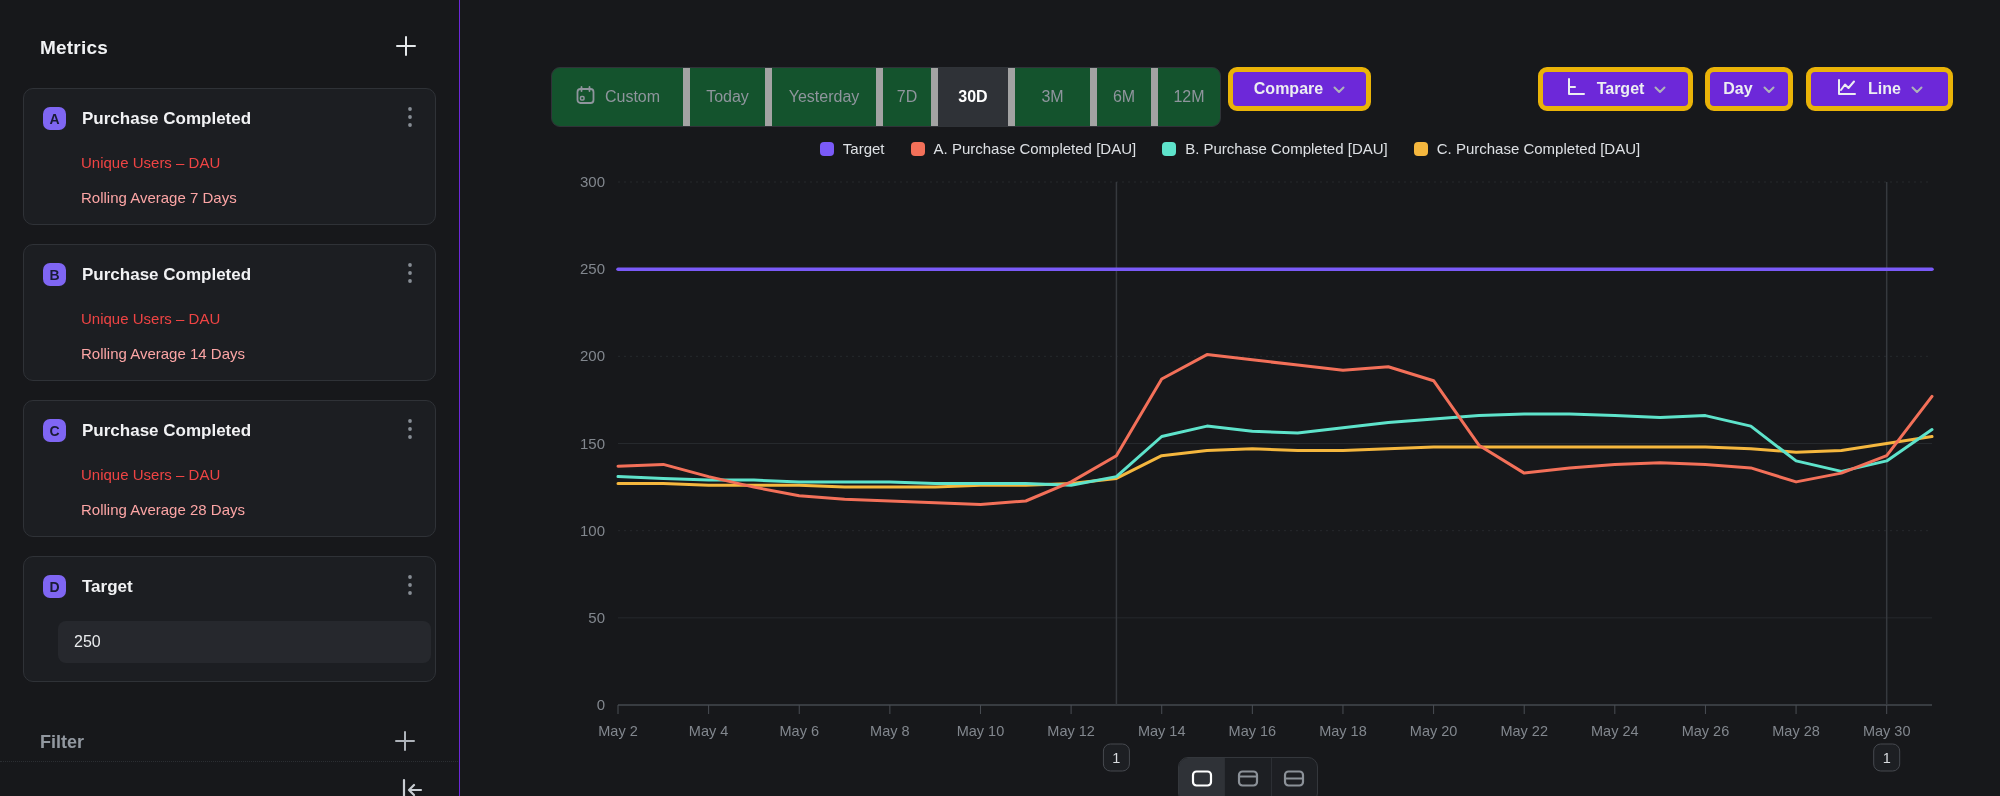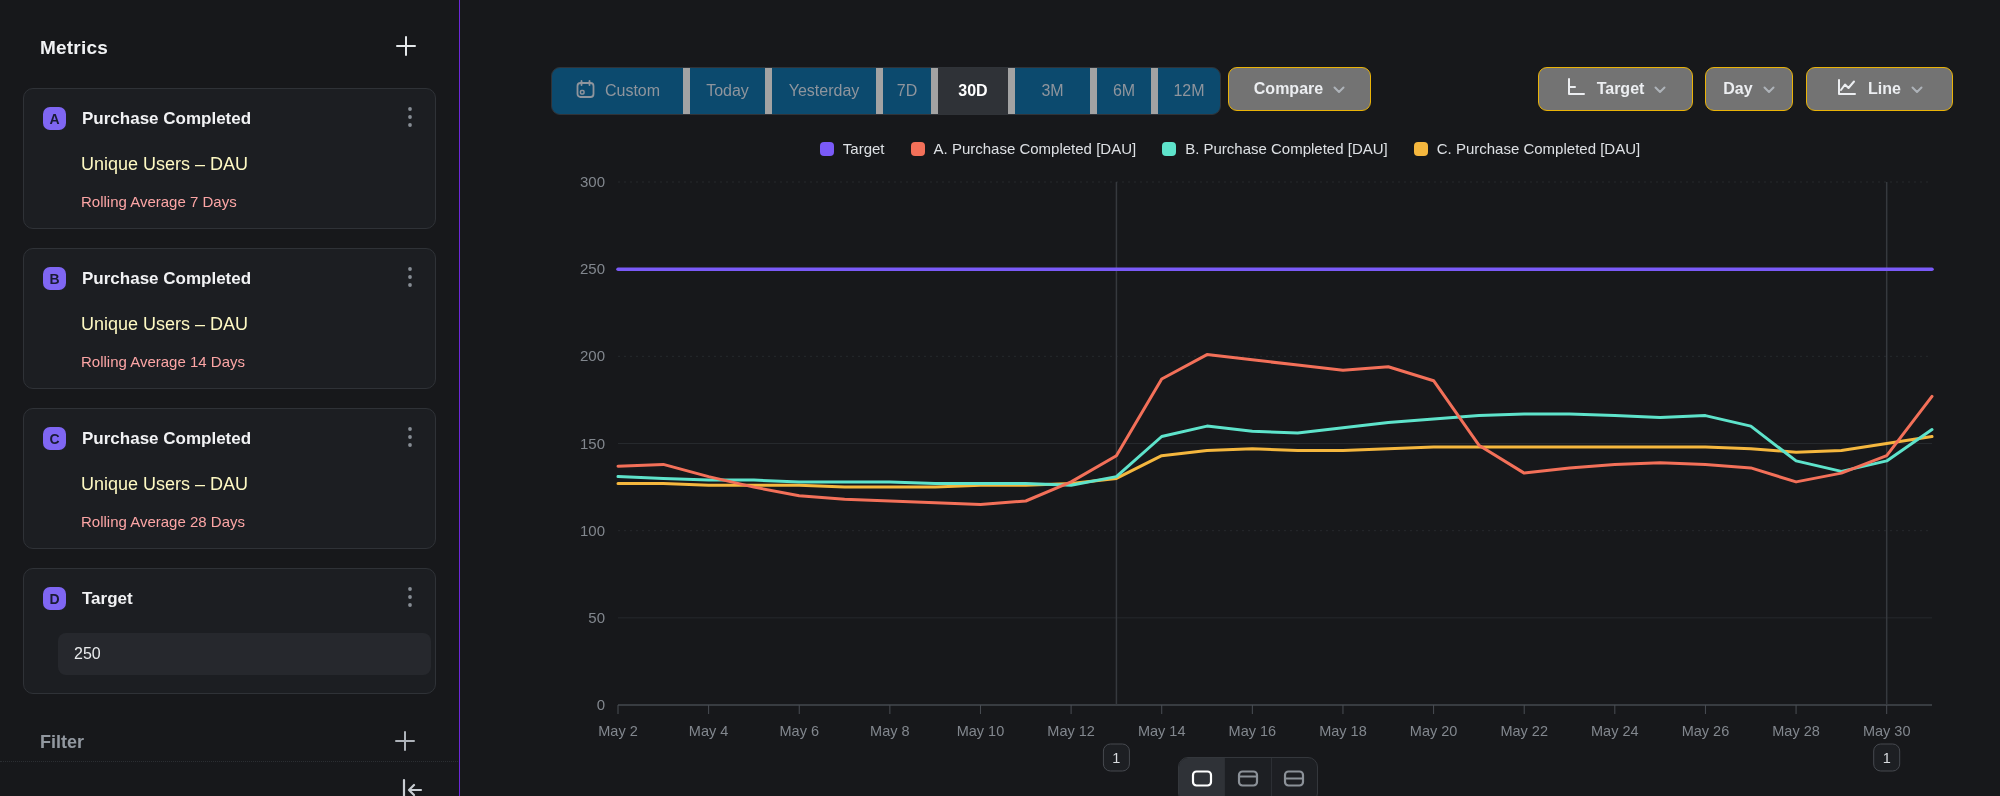--- a/index.html
+++ b/index.html
@@ -16,43 +16,43 @@
   .icon-btn { background:none; border:none; cursor:pointer; display:flex; align-items:center;
     justify-content:center; padding:0; }
   .metric-card { margin:0 23px 19px 23px; background:#1c1e22; border:1px solid #2f3237;
     border-radius:10px; padding:15px 18px 18px 18px; }
   .card-head { display:flex; align-items:center; }
   .badge { width:23px; height:23px; border-radius:7px; background:#7f66f3; color:#191b34;
     font-size:14px; font-weight:700; display:flex; align-items:center; justify-content:center;
     margin-left:1px; }
   .card-title { font-size:17px; font-weight:700; color:#f1f2f4; margin-left:16px; flex:1; }
   .kebab { background:none; border:none; cursor:pointer; padding:2px 4px; }
-  .card-sub1 { font-size:18px; color:#fef9c3; margin:21px 0 0 39px; }
+  .card-sub1 { font-size:15px; color:#ef4444; margin:21px 0 0 39px; }
   .card-sub2 { font-size:15px; color:#fca5a5; margin:18px 0 0 39px; }
   .target-input { display:block; width:373px; margin:20px 0 0 16px; height:42px;
     background:#26282d; border:none; border-radius:8px; color:#e9ebed; font-size:16px;
     padding:0 16px; font-family:"Liberation Sans", sans-serif; }
   .filter-row { display:flex; align-items:center; justify-content:space-between;
     padding:0 40px; position:absolute; left:0; right:1px; top:728px; }
   .filter-title { font-size:18px; font-weight:700; color:#9298a0; }
   .sidebar-divider { position:absolute; left:0; right:1px; top:761px;
     border-top:1px dotted #2b2e32; }
   .collapse-btn { position:absolute; right:34px; top:776px; }
 
   
-  .range-group { position:absolute; left:551px; top:67px; height:48px; display:flex;
-    background:#0c4a6e; border:1px solid #303338; border-radius:9px; overflow:hidden; }
+  .range-group { position:absolute; left:551px; top:67px; height:60px; display:flex;
+    background:#14532d; border:1px solid #303338; border-radius:9px; overflow:hidden; }
   .range-seg { display:flex; align-items:center; justify-content:center; gap:9px;
     height:100%; border:none; border-left:7px solid #a3a3a3; background:transparent;
     color:#8f959d; font-size:16px; font-weight:500; cursor:pointer;
     font-family:"Liberation Sans", sans-serif; }
   .range-seg:first-child { border-left:none; }
   .range-seg.active { background:#2f3237; color:#ffffff; font-weight:700; }
-  .tool-btn { position:absolute; top:67px; height:44px; background:#737373;
-    border:1px solid #eab308; border-radius:9px; display:flex; align-items:center;
+  .tool-btn { position:absolute; top:67px; height:44px; background:#6d28d9;
+    border:5px solid #eab308; border-radius:9px; display:flex; align-items:center;
     justify-content:center; gap:10px; color:#eceef1; font-size:16px; font-weight:700;
     cursor:pointer; font-family:"Liberation Sans", sans-serif; }
 
   
   .legend { position:absolute; left:460px; top:140px; width:1540px; display:flex;
     justify-content:center; align-items:center; gap:26px; }
   .legend-item { display:flex; align-items:center; gap:9px; }
   .swatch { width:14px; height:14px; border-radius:4px; }
   .legend-label { font-size:15px; color:#dde0e4; }
 

